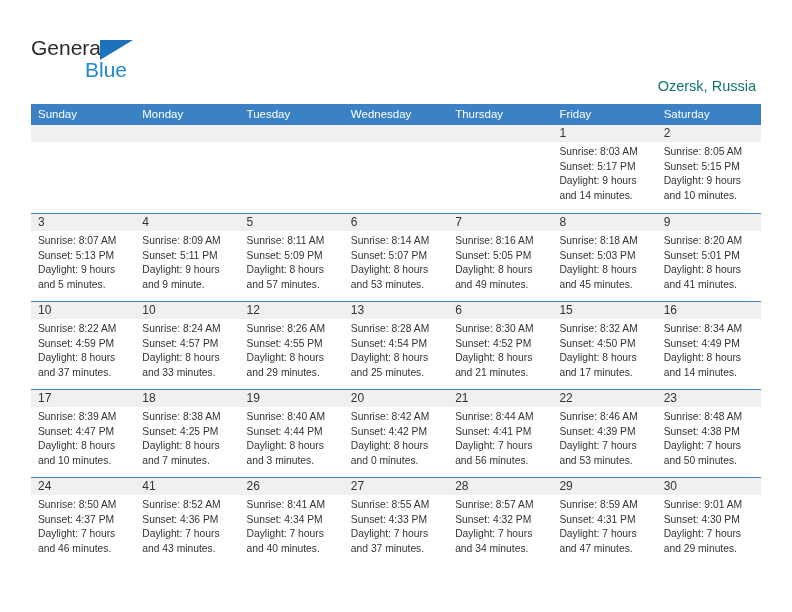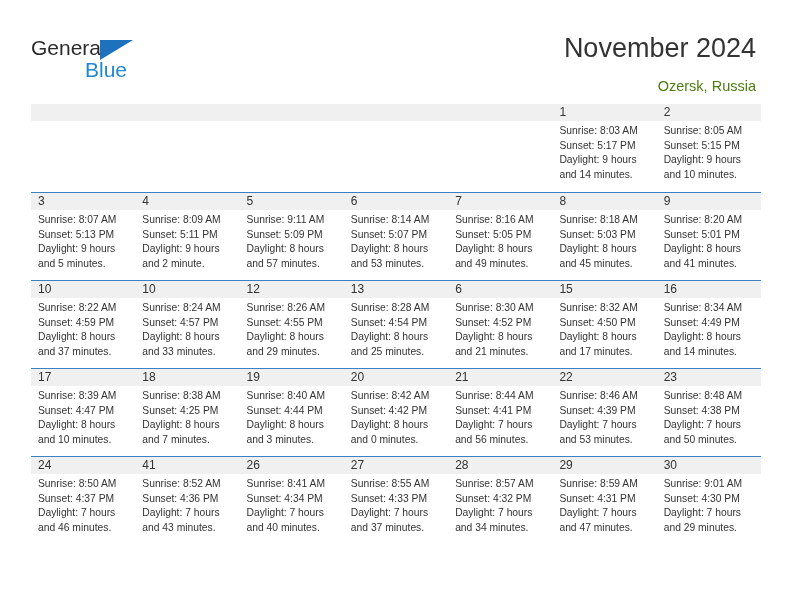--- a/index.html
+++ b/index.html
@@ -70,21 +70,21 @@
     color: #333333;
     text-align: right;
     white-space: nowrap;
     font-weight: normal;
   }
   .subtitle {
     position: absolute;
     right: 36px;
     top: 78px;
     font-size: 14.5px;
-    color: #4d7c0f;
+    color: #0f766e;
     text-align: right;
     white-space: nowrap;
   }
 
   
   .calendar {
     position: absolute;
     left: 31px;
     top: 104px;
     width: 730px;
@@ -143,25 +143,33 @@
 <body>
 
 <div class="page">
 
   <div class="header">
     <div class="logo">
       <span class="logo-general">General</span>
       <span class="logo-tri"></span>
       <span class="logo-blue">Blue</span>
     </div>
-    <div class="title">November 2024</div>
     <div class="subtitle">Ozersk, Russia</div>
   </div>
 
   <div class="calendar">
+    <div class="weekdays" id="weekday-row">
+        <div class="weekday">Sunday</div>
+        <div class="weekday">Monday</div>
+        <div class="weekday">Tuesday</div>
+        <div class="weekday">Wednesday</div>
+        <div class="weekday">Thursday</div>
+        <div class="weekday">Friday</div>
+        <div class="weekday">Saturday</div>
+      </div>
     <div id="weeks-container">
         <div class="week">
           <div class="day empty">
             <div class="day-numband">
               <div class="day-num"></div>
             </div>
             <div class="day-body"></div>
           </div>
           <div class="day empty">
             <div class="day-numband">
@@ -223,29 +231,29 @@
             </div>
           </div>
           <div class="day">
             <div class="day-numband">
               <div class="day-num">4</div>
             </div>
             <div class="day-body">
               <div class="day-line">Sunrise: 8:09 AM</div>
               <div class="day-line">Sunset: 5:11 PM</div>
               <div class="day-line">Daylight: 9 hours</div>
-              <div class="day-line">and 2 minute.</div>
+              <div class="day-line">and 9 minute.</div>
             </div>
           </div>
           <div class="day">
             <div class="day-numband">
               <div class="day-num">5</div>
             </div>
             <div class="day-body">
-              <div class="day-line">Sunrise: 9:11 AM</div>
+              <div class="day-line">Sunrise: 8:11 AM</div>
               <div class="day-line">Sunset: 5:09 PM</div>
               <div class="day-line">Daylight: 8 hours</div>
               <div class="day-line">and 57 minutes.</div>
             </div>
           </div>
           <div class="day">
             <div class="day-numband">
               <div class="day-num">6</div>
             </div>
             <div class="day-body">

